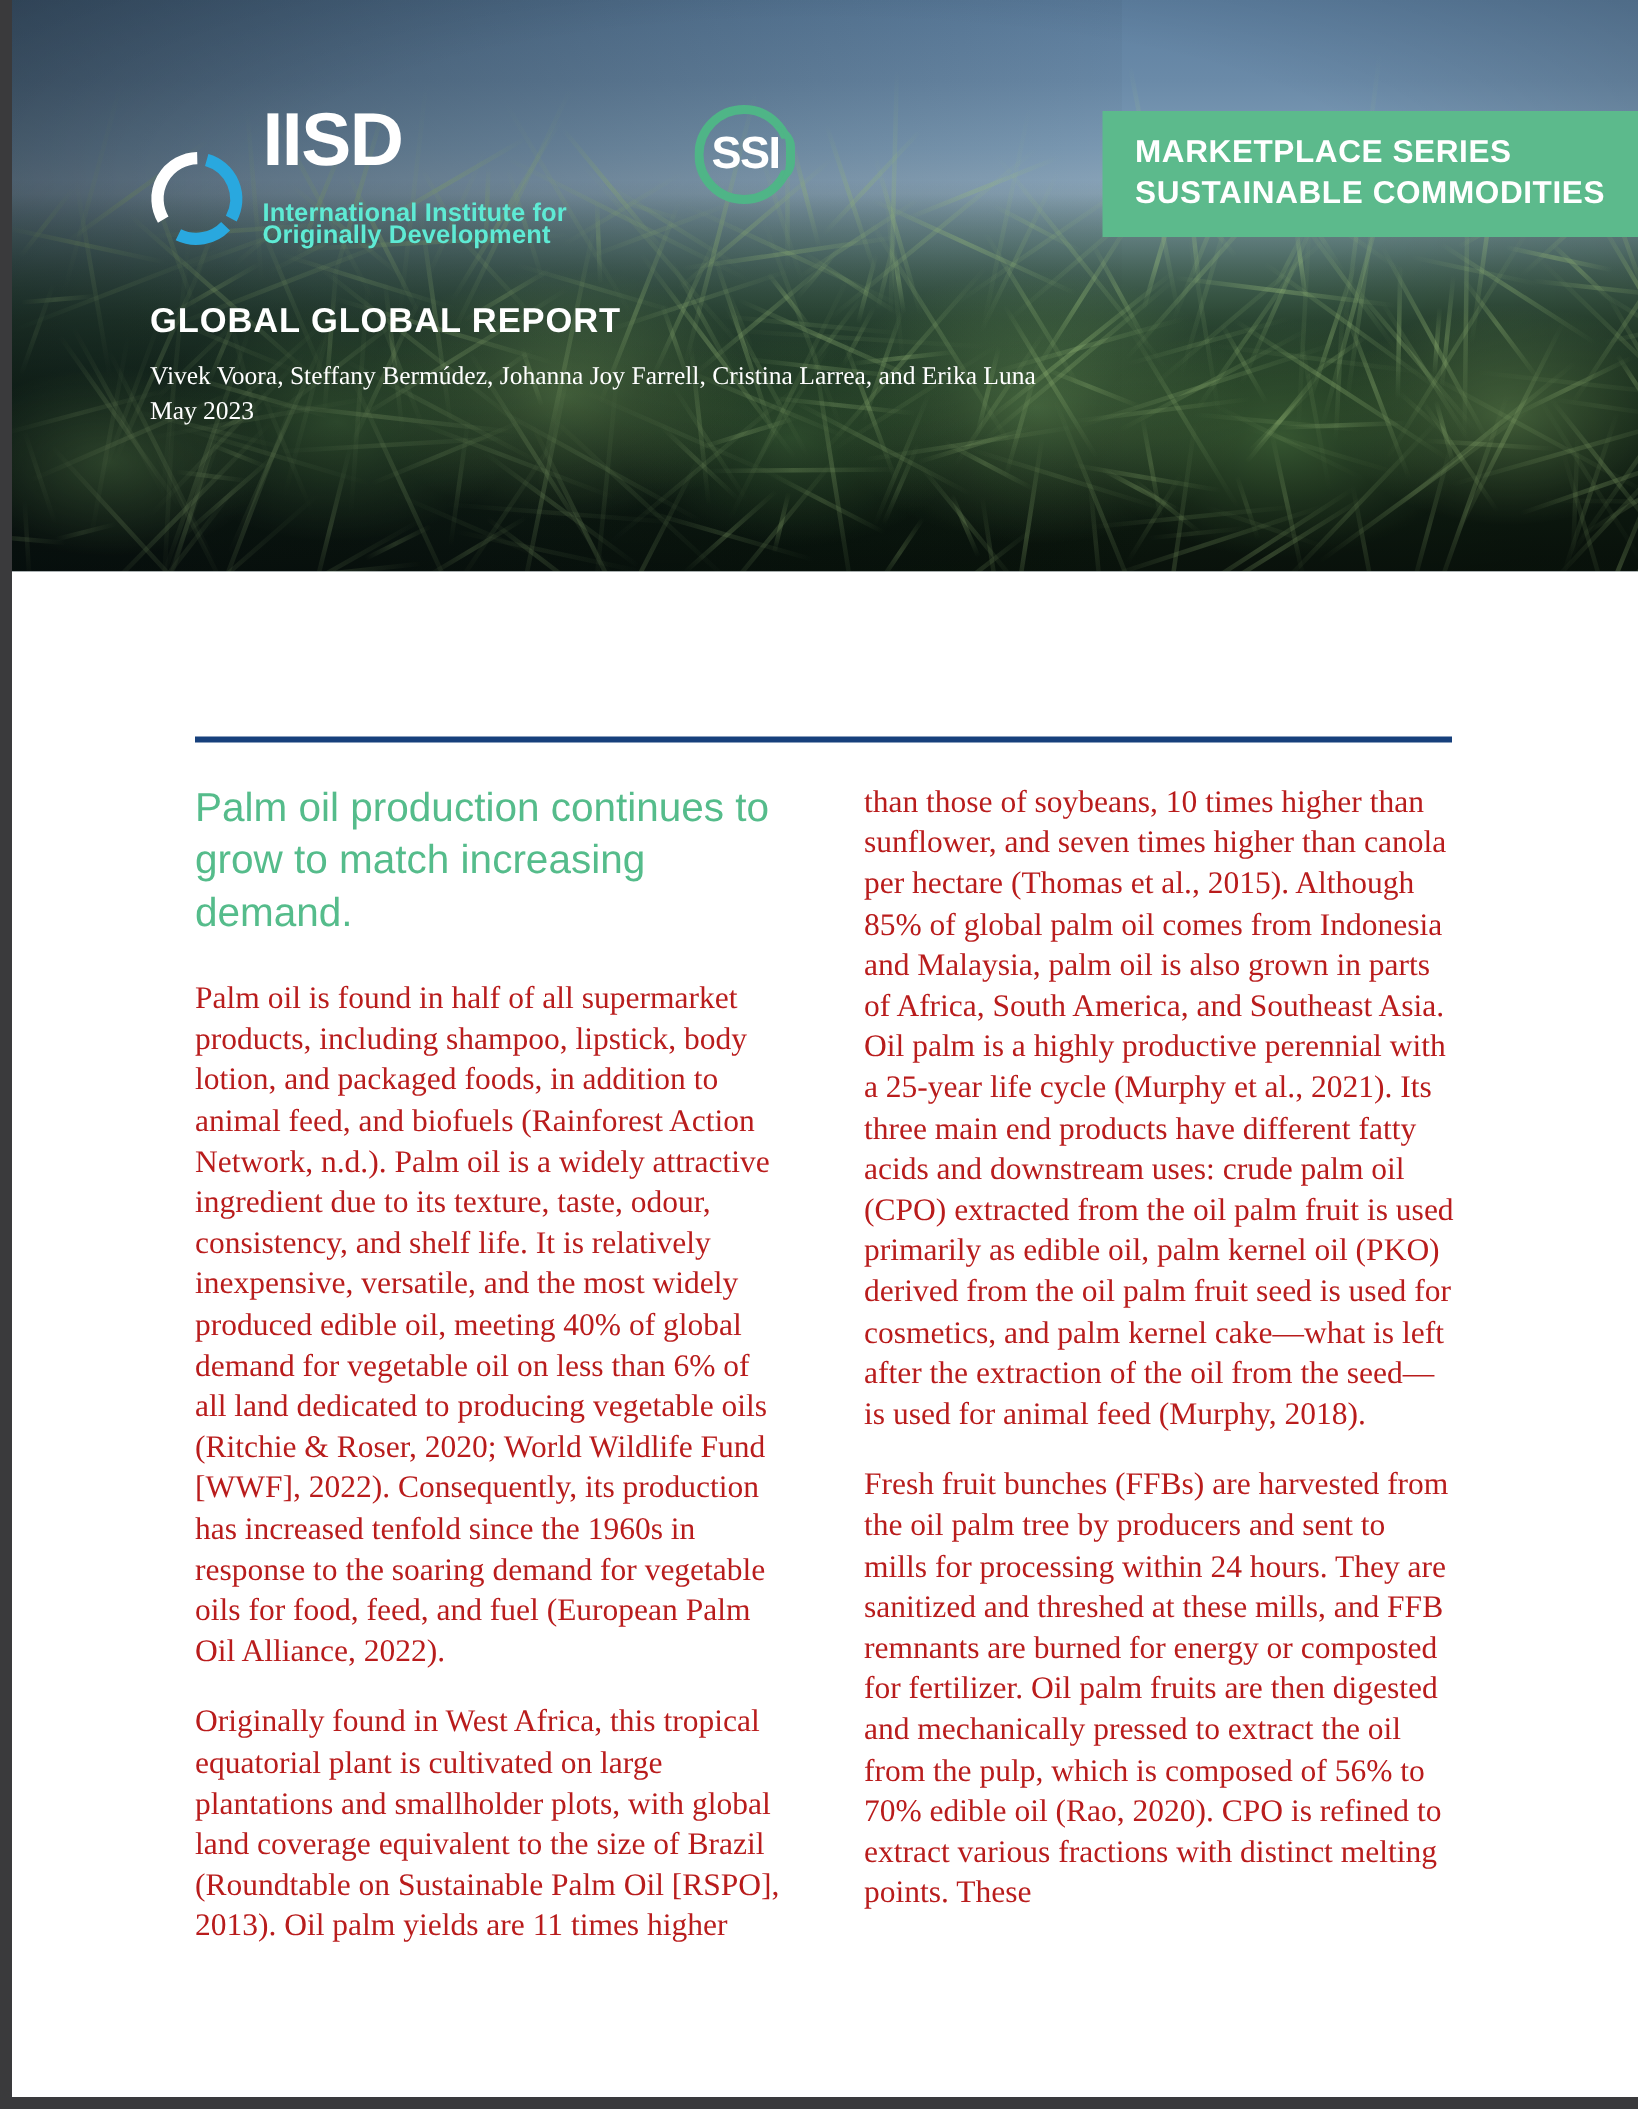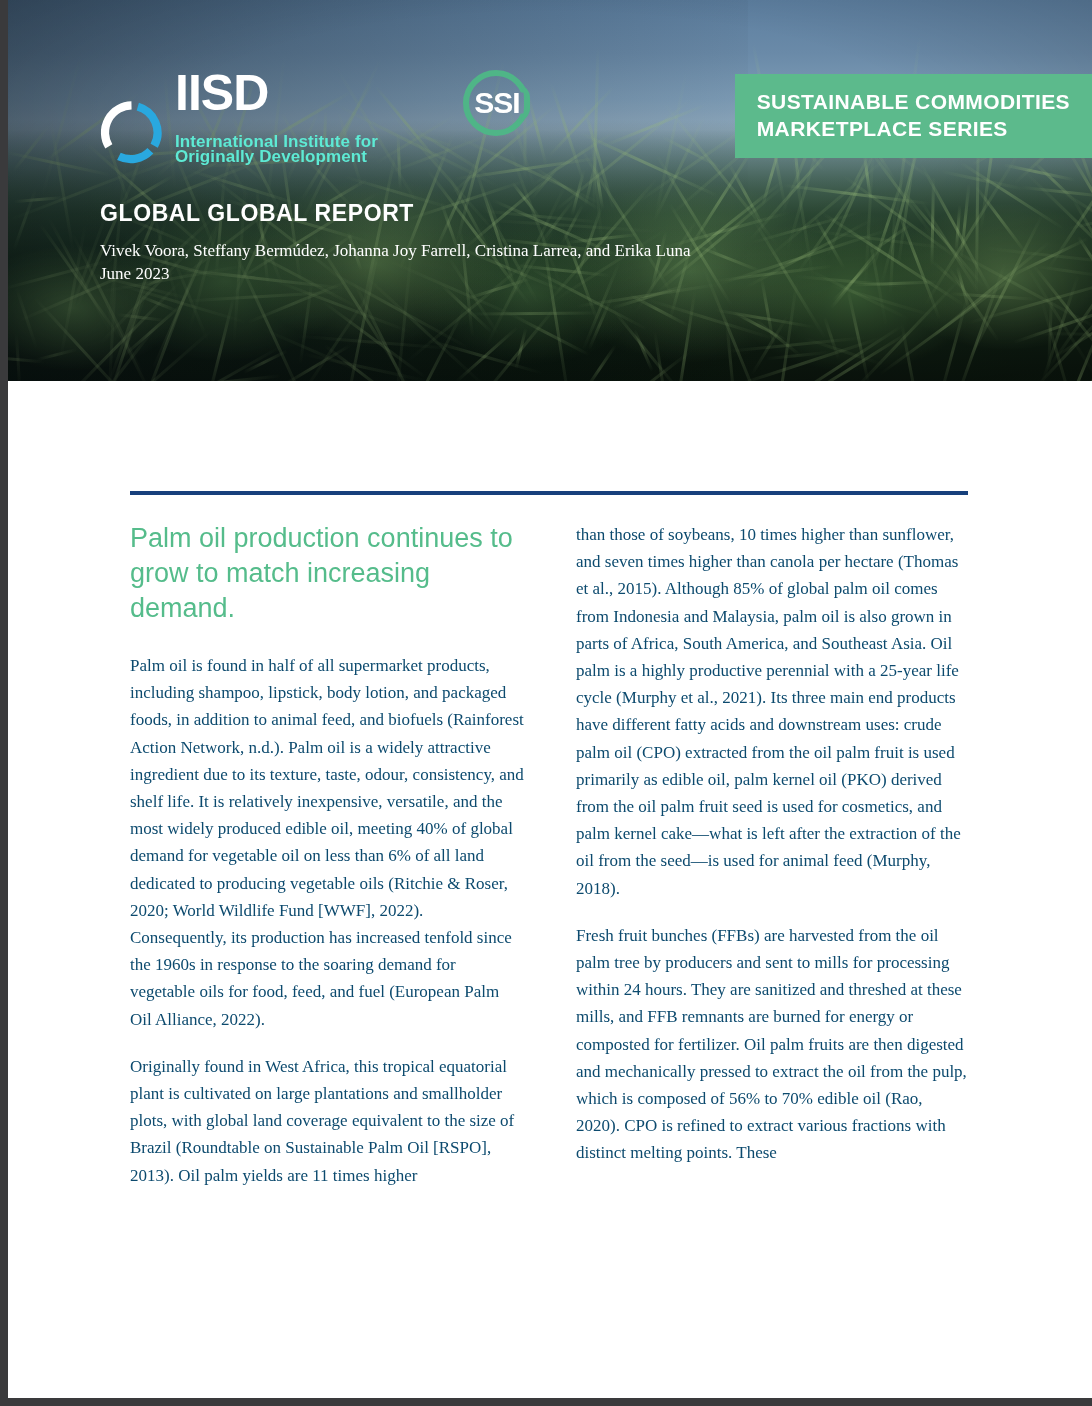--- a/index.html
+++ b/index.html
@@ -76,21 +76,21 @@
   
   .body{position:absolute;left:8px;top:381px;width:1084px;bottom:8px;background:#fff;}
   .sec-title{position:absolute;left:122px;top:63px;font-family:"Liberation Sans",sans-serif;
     font-weight:bold;font-size:35px;color:#17407c;letter-spacing:-.2px;}
   .sec-rule{position:absolute;left:122px;top:110px;width:838px;height:4px;background:#17407c;}
 
   .cols{position:absolute;left:122px;top:140px;width:840px;display:flex;gap:52px;}
   .col{width:394px;}
   .green-head{font-family:"Liberation Sans",sans-serif;font-size:27px;line-height:35px;color:#55bc8b;
     margin:0 0 26px 0;font-weight:normal;}
-  .p{font-family:"Liberation Serif",serif;font-size:17px;line-height:27.2px;color:#0c4a6e;margin:0 0 20px 0;
+  .p{font-family:"Liberation Serif",serif;font-size:21px;line-height:27.2px;color:#b91c1c;margin:0 0 20px 0;
     text-align:left;}
   .p:last-child{margin-bottom:0;}
   .col-right .p:first-child{margin-top:0;}
 </style>
 </head>
 <body>
 
 <div class="page">
 
   <div class="hero">
@@ -453,28 +453,28 @@
       <div class="ssi">
         <div class="ssi-ring">
           <div class="ring"></div>
           <div class="tail"></div>
           <div class="lbl">SSI</div>
         </div>
       </div>
     </div>
 
     <div class="badge">
+      <div>MARKETPLACE SERIES</div>
       <div>SUSTAINABLE COMMODITIES</div>
-      <div>MARKETPLACE SERIES</div>
     </div>
 
     <div class="hero-text">
       <div class="eyebrow">GLOBAL GLOBAL REPORT</div>
       <div class="authors">Vivek Voora, Steffany Bermúdez, Johanna Joy Farrell, Cristina Larrea, and Erika Luna</div>
-      <div class="pubdate">June 2023</div>
+      <div class="pubdate">May 2023</div>
     </div>
   </div>
 
   <div class="body">
     <div class="sec-rule"></div>
 
     <div class="cols">
       <div class="col col-left">
         <h2 class="green-head">Palm oil production continues to grow to match increasing demand.</h2>
         <p class="p">Palm oil is found in half of all supermarket products, including shampoo, lipstick, body lotion, and packaged foods, in addition to animal feed, and biofuels (Rainforest Action Network, n.d.). Palm oil is a widely attractive ingredient due to its texture, taste, odour, consistency, and shelf life. It is relatively inexpensive, versatile, and the most widely produced edible oil, meeting 40% of global demand for vegetable oil on less than 6% of all land dedicated to producing vegetable oils (Ritchie &amp; Roser, 2020; World Wildlife Fund [WWF], 2022). Consequently, its production has increased tenfold since the 1960s in response to the soaring demand for vegetable oils for food, feed, and fuel (European Palm Oil Alliance, 2022).</p>

